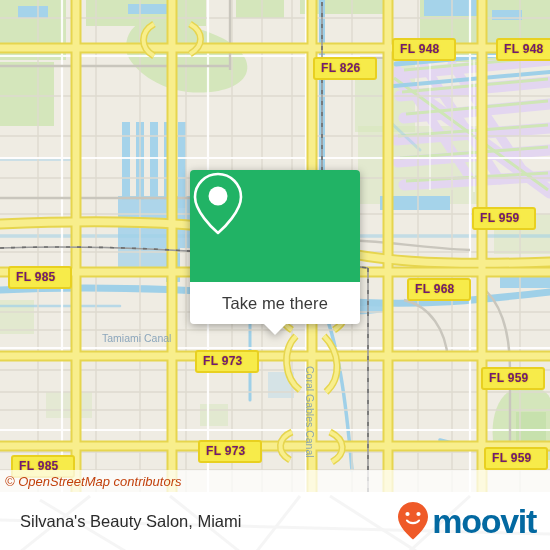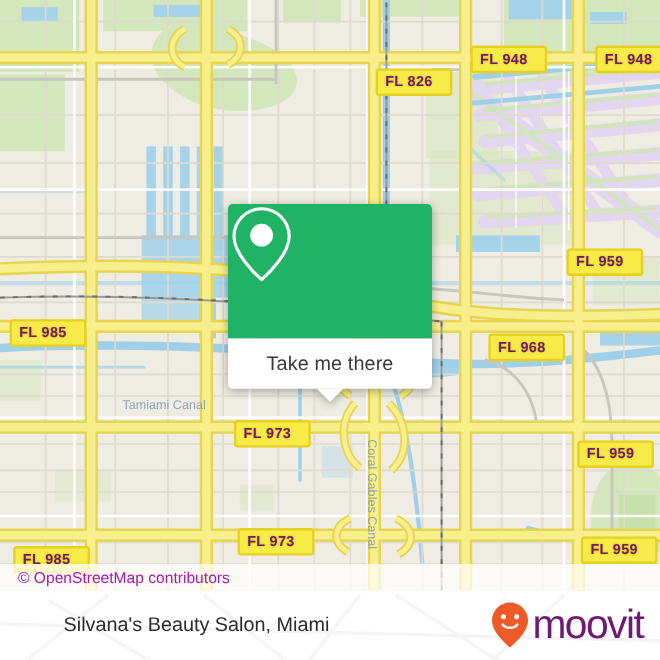--- a/index.html
+++ b/index.html
@@ -39,22 +39,22 @@
     opacity:.85;
   }
   .canal-label.vert{transform:rotate(90deg);transform-origin:left top;}
 
   
   .attrib-bar{
     position:absolute;left:0;bottom:0;width:550px;height:22px;
     background:rgba(255,255,255,.72);
   }
   .attrib-text{
-    position:absolute;left:15px;bottom:3px;
-    font-size:13px;color:#a21caf;white-space:nowrap;
+    position:absolute;left:5px;bottom:3px;
+    font-size:13px;color:#c2410c;white-space:nowrap;font-style:italic;
   }
 
   
   .card{
     position:absolute;left:190px;top:122px;width:170px;
     filter:drop-shadow(0 2px 4px rgba(0,0,0,.32));
     margin-top:48px;
   }
   .card-head{
     height:112px;
@@ -80,28 +80,28 @@
   }
 
   
   .footer{
     position:absolute;left:0;top:492px;width:550px;height:58px;
     background:#ffffff;overflow:hidden;
   }
   .footer-ghost{position:absolute;left:0;top:-492px;opacity:.055;}
   .footer-title{
     position:absolute;left:20px;top:50%;transform:translateY(-50%);
-    font-size:16.5px;color:#2b2b2b;white-space:nowrap;margin-left:33px;
+    font-size:16.5px;color:#2b2b2b;white-space:nowrap;
   }
   .brand{
     position:absolute;right:14px;top:50%;transform:translateY(-50%);
     display:flex;align-items:center;gap:2px;
   }
   .brand-word{
-    font-size:34px;color:#701a75;font-weight:normal;letter-spacing:-1.3px;
+    font-size:34px;color:#0369a1;font-weight:bold;letter-spacing:-1.3px;
     line-height:1;
   }
 </style>
 </head>
 <body>
 
 <div id="root">
 
   <div class="map">
 

